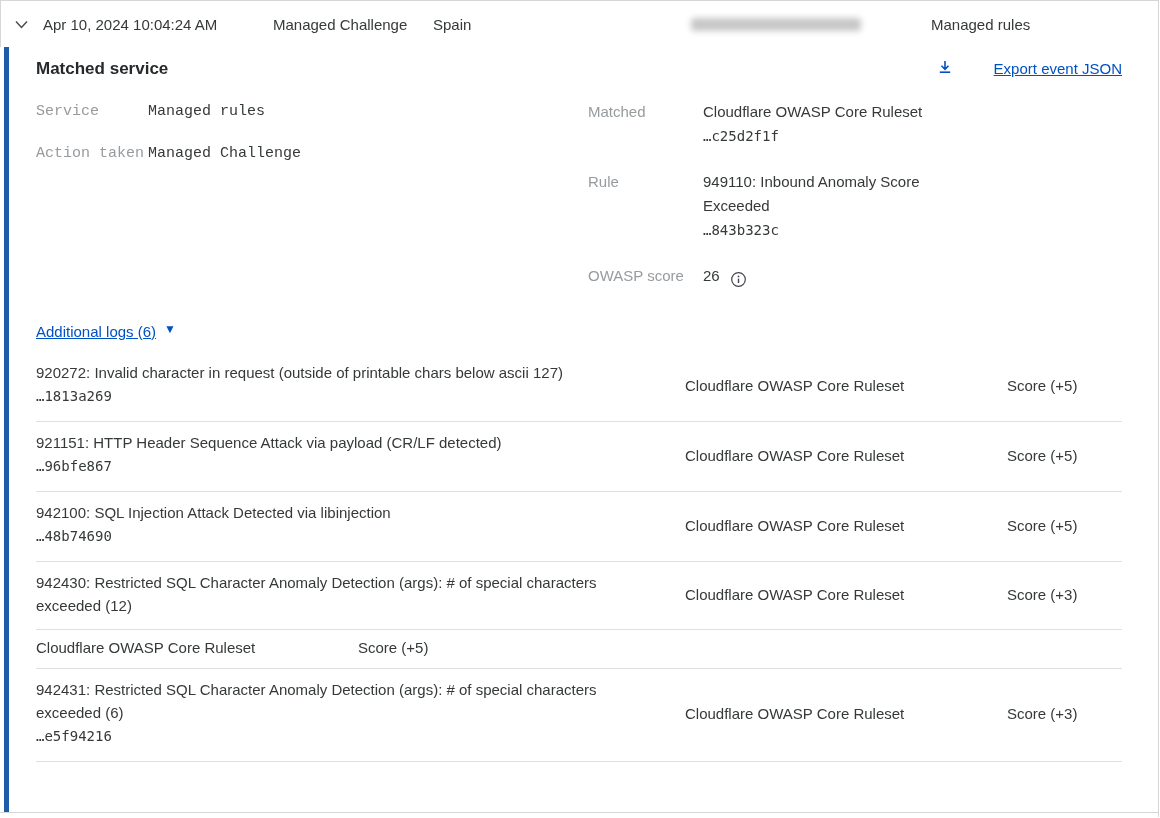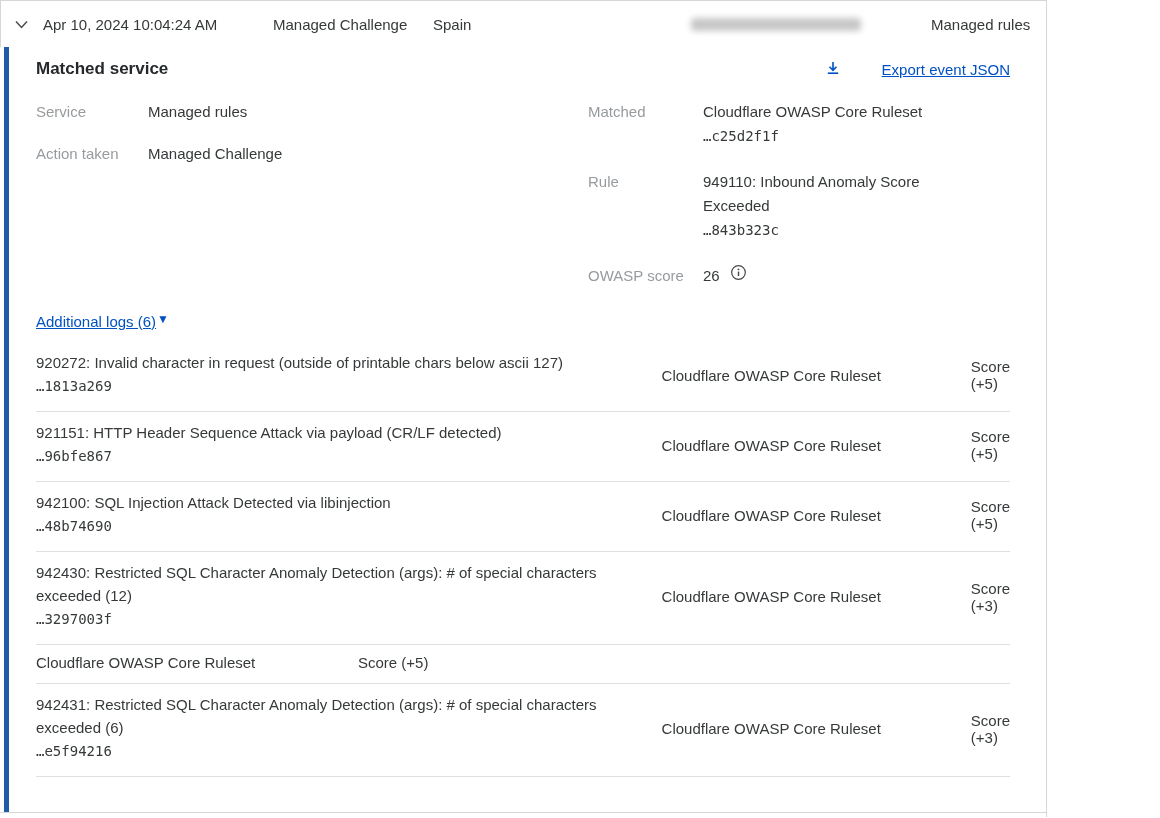--- a/index.html
+++ b/index.html
@@ -11,21 +11,21 @@
     --text: #36393a;
   }
   * { margin:0; padding:0; box-sizing:border-box; }
   body {
     width:1160px; height:818px; overflow:hidden;
     background:#fff; color:var(--text);
     font-family:"Liberation Sans","DejaVu Sans",sans-serif;
     font-size:15px;
   }
   .event-table {
-    position:relative; width:1047px; min-height:817px;
+    position:relative; width:1159px; min-height:817px;
     border-top:1px solid var(--border);
     border-right:1px solid var(--border);
   }
   
   .header-row {
     display:flex; align-items:center; height:46px;
     border-left:1px solid var(--border);
     cursor:pointer;
   }
   .chevron { margin-left:13px; width:29px; display:flex; align-items:center; }
@@ -41,48 +41,48 @@
   .detail-panel {
     position:relative; padding:0 36px;
     border-bottom:1px solid var(--border);
     min-height:766px;
   }
   .detail-panel::before {
     content:""; position:absolute; left:4px; top:0; bottom:0; width:5px;
     background:var(--accent-bar);
   }
   .panel-head {
-    display:flex; justify-content:space-between; align-items:center;
+    display:flex; justify-content:space-between; align-items:flex-start;
     padding-top:12px;
   }
   .panel-title { font-size:17px; font-weight:700; color:#26292b; }
   .export-link {
     display:flex; align-items:center; gap:9px;
     color:var(--link); text-decoration:none; cursor:pointer;
   }
   .export-link .lbl { text-decoration:underline;margin-left:32px; }
   
   .fields { display:flex; margin-top:21px; }
   .fields-left { width:552px; }
   .fields-right { flex:1; }
   .field-row { display:flex; align-items:flex-start; }
-  .fields-left .field-row { margin-bottom:18px; }
+  .fields-left .field-row { margin-bottom:18px;font-family:Liberation Mono, monospace; }
   .fields-right .field-row { margin-bottom:21px; }
   .field-label { width:112px; color:var(--label-gray); line-height:24px; }
   .fields-right .field-label { width:115px; }
   .field-value { max-width:245px; line-height:24px; }
   .mono {
     font-family:"DejaVu Sans Mono","Liberation Mono",monospace;
     font-size:14px; line-height:25px;
   }
-  .owasp-value { display:flex; align-items:flex-start; gap:10px; }
+  .owasp-value { display:flex; align-items:flex-end; gap:10px; }
   .info-btn { display:inline-flex; cursor:pointer; }
   
   .additional-logs {
-    margin-top:4px; display:inline-flex; align-items:flex-start; gap:1px;
+    margin-top:14px; display:inline-flex; align-items:flex-start; gap:8px;
     color:var(--link); cursor:pointer;
   }
   .additional-logs .lbl { text-decoration:underline; }
   .tri { font-size:12px; line-height:1; }
   .logs-list { margin-top:12px; }
   .log-row {
     display:flex; align-items:center;
     padding:9px 0 12px;
     border-bottom:1px solid var(--row-border);
   }
@@ -196,21 +196,20 @@
       <div class="log-desc">942100: SQL Injection Attack Detected via libinjection</div>
       <div class="mono">…48b74690</div>
     </div>
     <div class="log-ruleset">Cloudflare OWASP Core Ruleset</div>
     <div class="log-score">Score (+5)</div>
   </div>
 
   <div class="log-row">
     <div class="log-main">
       <div class="log-desc">942430: Restricted SQL Character Anomaly Detection (args): # of special characters exceeded (12)</div>
-      <div class="mono">…3297003f</div>
     </div>
     <div class="log-ruleset">Cloudflare OWASP Core Ruleset</div>
     <div class="log-score">Score (+3)</div>
   </div>
 
   <div class="log-row">
     <div class="log-ruleset">Cloudflare OWASP Core Ruleset</div>
     <div class="log-score">Score (+5)</div>
   </div>
 

